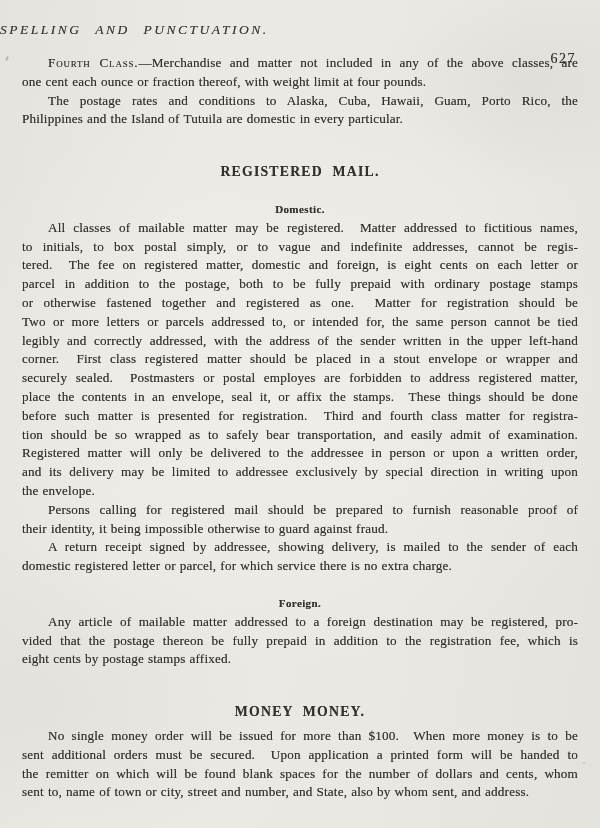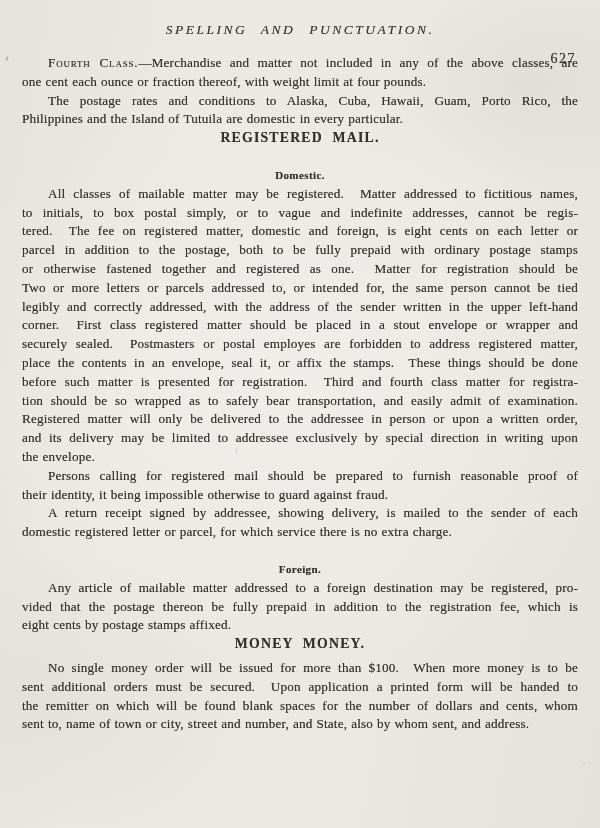--- a/index.html
+++ b/index.html
@@ -25,21 +25,21 @@
       radial-gradient(ellipse 500px 400px at 50% 45%, rgba(244,243,239,0.5), transparent 75%),
       linear-gradient(100deg, #e5e3de 0%, #ebe9e4 28%, #eae8e3 65%, #e4e2dd 100%);
     text-shadow: 0 0 0.5px rgba(51,49,46,0.55);
   }
   .pagehead {
     position: relative;
     padding-top: 22px;
     height: 20px;
   }
   .running-head {
-    text-align: center;
+    text-align: left;
     font-style: italic;
     font-size: 13.5px;
     letter-spacing: 2.5px;
     word-spacing: 8px;
     color: #3c3a36;
   }
   .page-num {
     position: absolute;
     top: 33px;
     right: 24px;
@@ -63,20 +63,21 @@
   }
   .line.first { text-indent: 26px; }
   .line.last { text-align-last: left; }
   .heading {
     text-align: center;
     font-weight: bold;
     font-size: 13.8px;
     line-height: 18.8px;
     letter-spacing: 1.2px;
     word-spacing: 5px;
+    margin-top: 34px;
     margin-bottom: 5px;
   }
   .subheading {
     text-align: center;
     font-weight: bold;
     font-size: 11px;
     line-height: 18.8px;
     letter-spacing: 0.4px;
     margin-top: 18px;
   }

